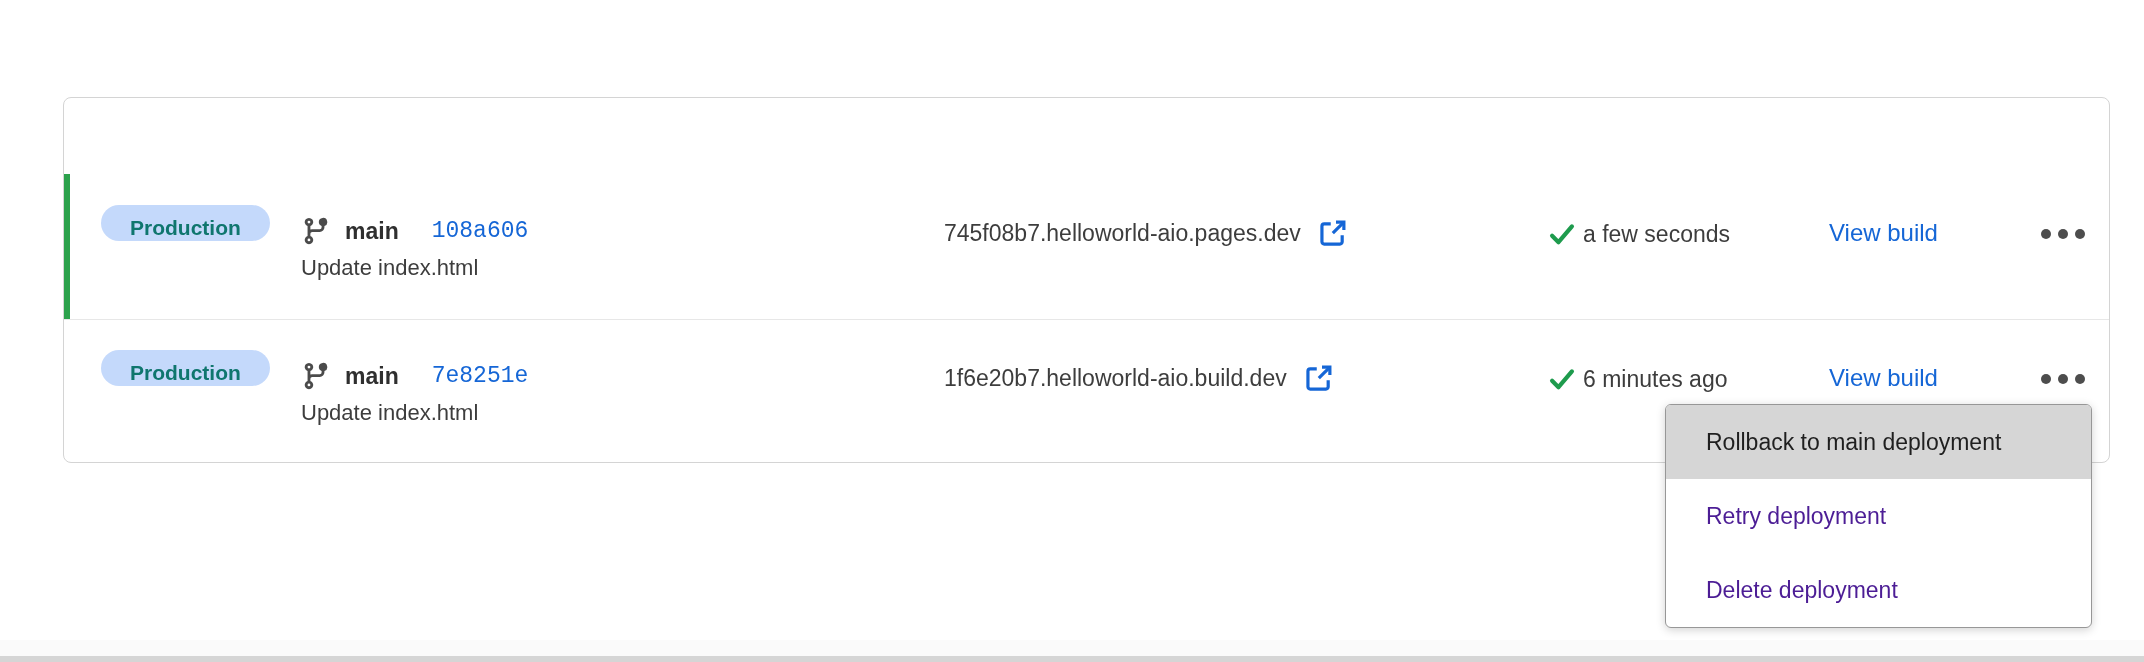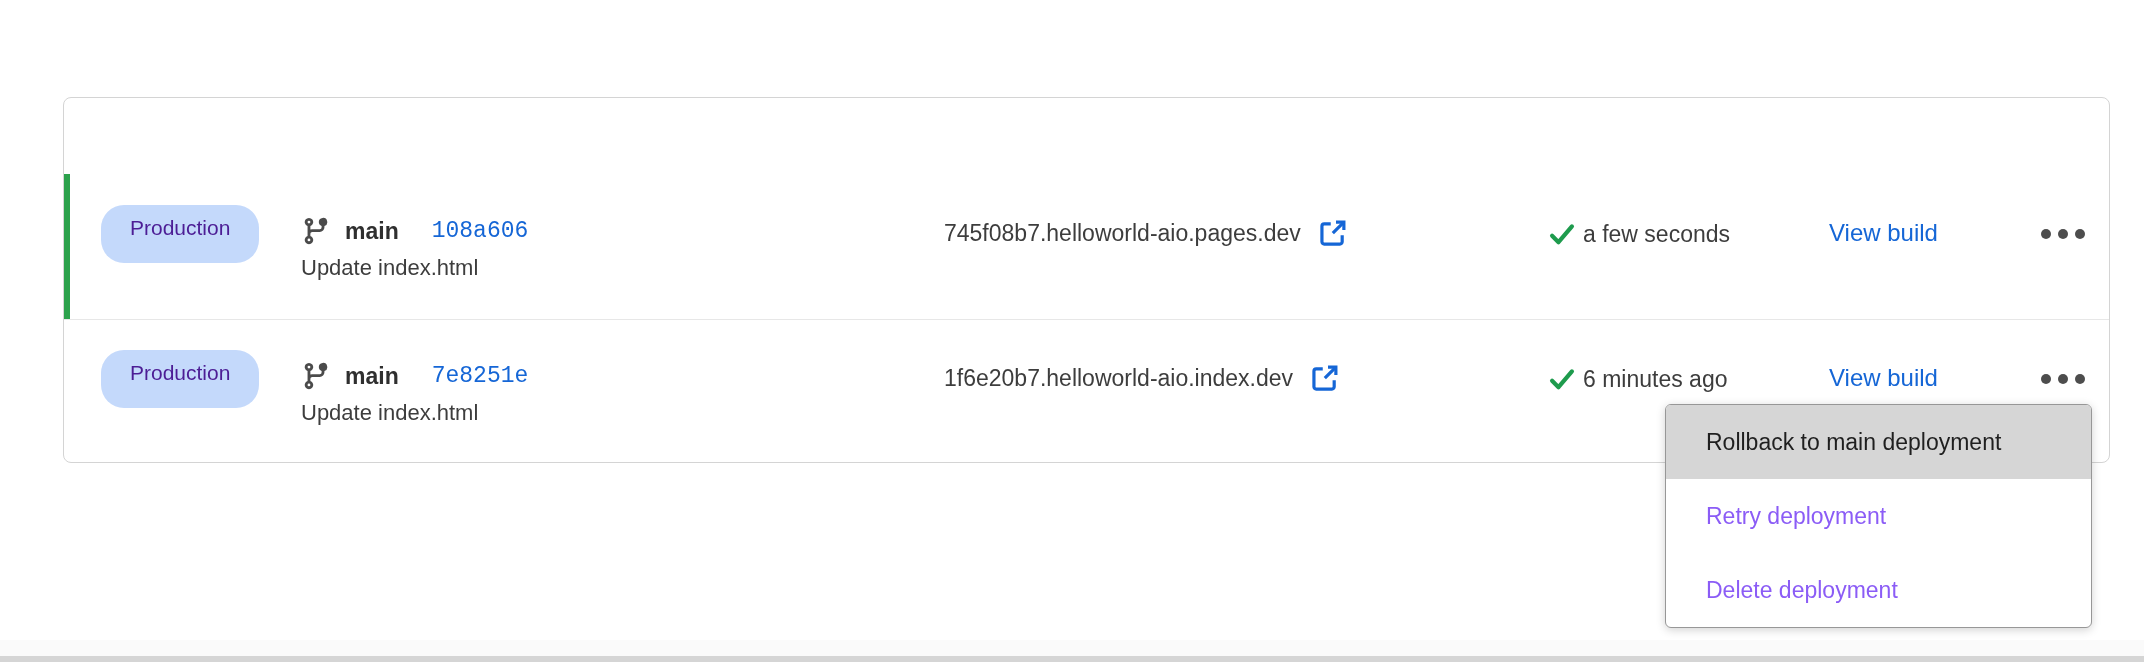--- a/index.html
+++ b/index.html
@@ -19,22 +19,22 @@
     position:absolute;top:0;left:0;right:0;height:76px;background:#f7f7f7;
     border-bottom:1px solid #d4d4d4;border-radius:7px 7px 0 0;
   }
   .th{position:absolute;top:50%;transform:translateY(-50%);font-size:22px;font-weight:600;color:#2f2f2f;}
   .th-env{left:37px}.th-src{left:237px}.th-dep{left:880px}.th-status{left:1487px}
   .row{position:absolute;left:0;right:0;height:145px;}
   .row1{top:76px;border-bottom:1px solid #e7e7e7;}
   .row2{top:221px;}
   .active-bar{position:absolute;left:0;top:0;bottom:0;width:6px;background:#2ca24c;}
   .badge{
-    position:absolute;left:37px;top:31px;height:58px;line-height:45px;padding:0 29px;
-    border-radius:23px;background:#c4d9fb;color:#4c1d95;font-size:21px;font-weight:400;
+    position:absolute;left:37px;top:31px;height:36px;line-height:45px;padding:0 29px;
+    border-radius:23px;background:#c4d9fb;color:#0f766e;font-size:21px;font-weight:700;
   }
   .srcline{position:absolute;left:237px;top:40px;height:34px;display:flex;align-items:center;}
   .icon{display:inline-flex;align-items:center;justify-content:center;}
   .branch-name{font-size:23px;font-weight:700;color:#2f2f2f;margin-left:14px;}
   .commit{margin-left:33px;font-size:23px;color:#1566d6;text-decoration:none;cursor:pointer;font-family:Liberation Mono, monospace;}
   .commit-msg{position:absolute;left:237px;top:81px;font-size:22px;color:#3d3d3d;}
   .deploy{position:absolute;left:880px;top:42px;height:34px;display:flex;align-items:center;gap:17px;}
   .url{font-size:23px;color:#3d3d3d;}
   .ext-link{cursor:pointer;text-decoration:none;display:inline-flex;}
   .status{position:absolute;left:1484px;top:45px;height:30px;display:flex;align-items:center;gap:7px;}
@@ -43,21 +43,21 @@
   .dots-btn{
     position:absolute;left:1962px;top:39px;width:74px;height:42px;background:none;border:none;
     display:flex;align-items:center;justify-content:center;gap:7px;cursor:pointer;padding:0;
   }
   .dot{width:10px;height:10px;border-radius:50%;background:#4d4d4d;}
   .menu{
     position:absolute;left:1665px;top:404px;width:425px;background:#ffffff;
     border:1px solid #979797;border-radius:6px;box-shadow:0 2px 10px rgba(0,0,0,.18);
     z-index:10;overflow:hidden;
   }
-  .menu-item{height:74px;display:flex;align-items:center;padding-left:40px;font-size:23px;color:#8b5cf6;cursor:pointer;}
+  .menu-item{height:74px;display:flex;align-items:center;padding-left:40px;font-size:23px;color:#4c1d95;cursor:pointer;}
   .menu-item.highlighted{background:#d6d6d6;color:#1f1f1f;}
   .band-light{position:absolute;left:0;right:0;bottom:6px;height:16px;background:#fafafa;}
   .band-dark{position:absolute;left:0;right:0;bottom:0;height:6px;background:#d5d5d5;}
 </style>
 </head>
 <body>
 
 <div class="canvas">
 
 
@@ -119,21 +119,21 @@
           <svg width="30" height="30" viewBox="0 0 16 16" fill="#4b4b4b" aria-hidden="true">
             <path d="M9.5 3.25a2.25 2.25 0 1 1 3 2.122V6A2.5 2.5 0 0 1 10 8.5H6a1 1 0 0 0-1 1v1.128a2.251 2.251 0 1 1-1.5 0V5.372a2.25 2.25 0 1 1 1.5 0v1.836A2.493 2.493 0 0 1 6 7h4a1 1 0 0 0 1-1v-.628a2.25 2.25 0 0 1-1.5-2.122ZM4.25 13.5a.75.75 0 1 0 0-1.5.75.75 0 0 0 0 1.5Zm0-9.5a.75.75 0 1 0 0-1.5.75.75 0 0 0 0 1.5Zm7.5-.75a.75.75 0 1 1-1.5 0 .75.75 0 0 1 1.5 0Z"></path>
           </svg>
         </span>
         <span class="branch-name">main</span>
         <a class="commit">7e8251e</a>
       </div>
       <div class="commit-msg">Update index.html</div>
 
       <div class="deploy">
-        <span class="url">1f6e20b7.helloworld-aio.index.dev</span>
+        <span class="url">1f6e20b7.helloworld-aio.build.dev</span>
         <a class="ext-link">
           <svg width="30" height="30" viewBox="0 0 16 16" fill="none" stroke="#1566d6" stroke-width="1.7" aria-hidden="true">
             <path d="M12.9 9.2v3.5a1.2 1.2 0 0 1-1.2 1.2H3.3a1.2 1.2 0 0 1-1.2-1.2V4.3a1.2 1.2 0 0 1 1.2-1.2h3.5"></path>
             <path d="M9.6 2.2h4.2v4.2"></path>
             <path d="M13.8 2.2 7.9 8.1"></path>
           </svg>
         </a>
       </div>
 
       <div class="status">

